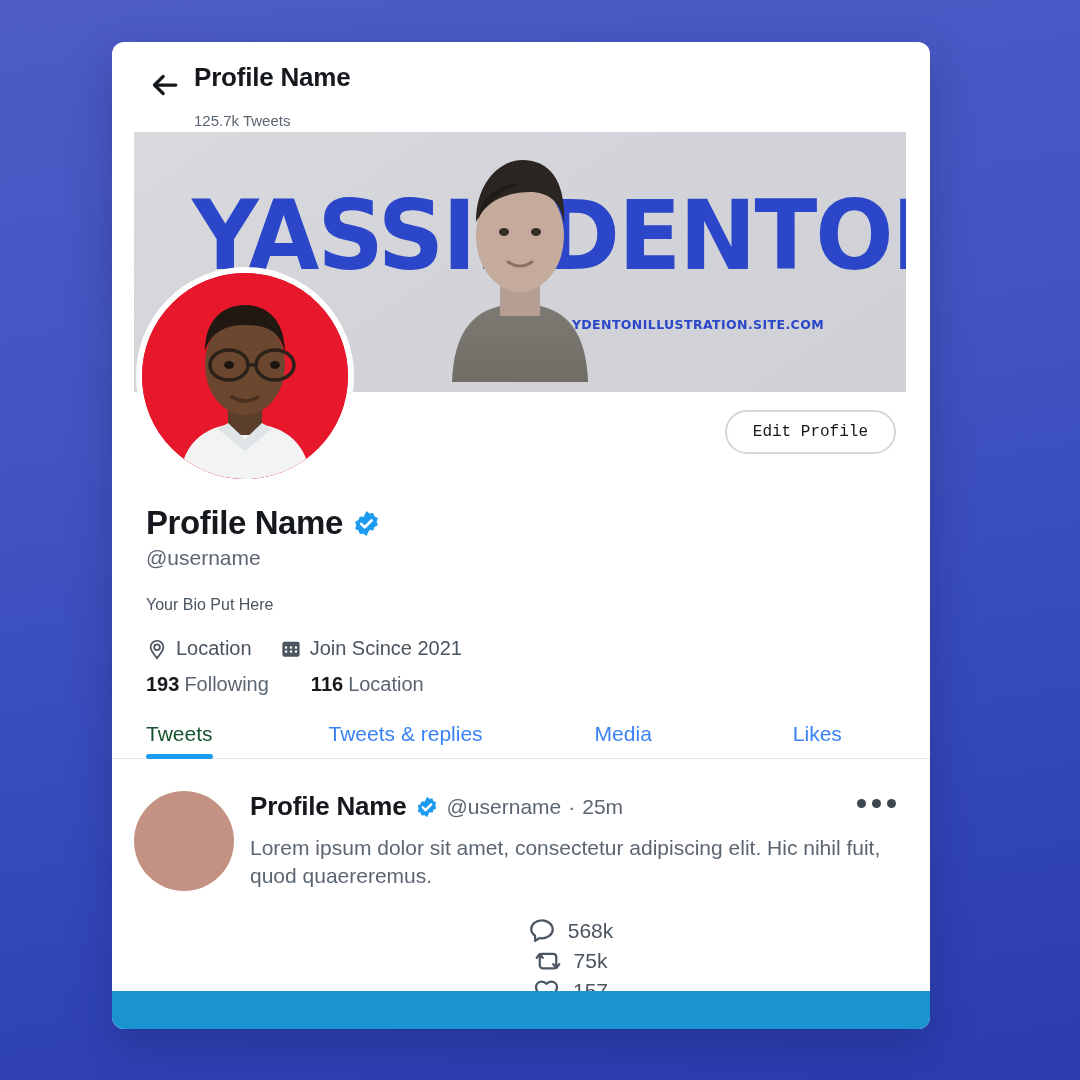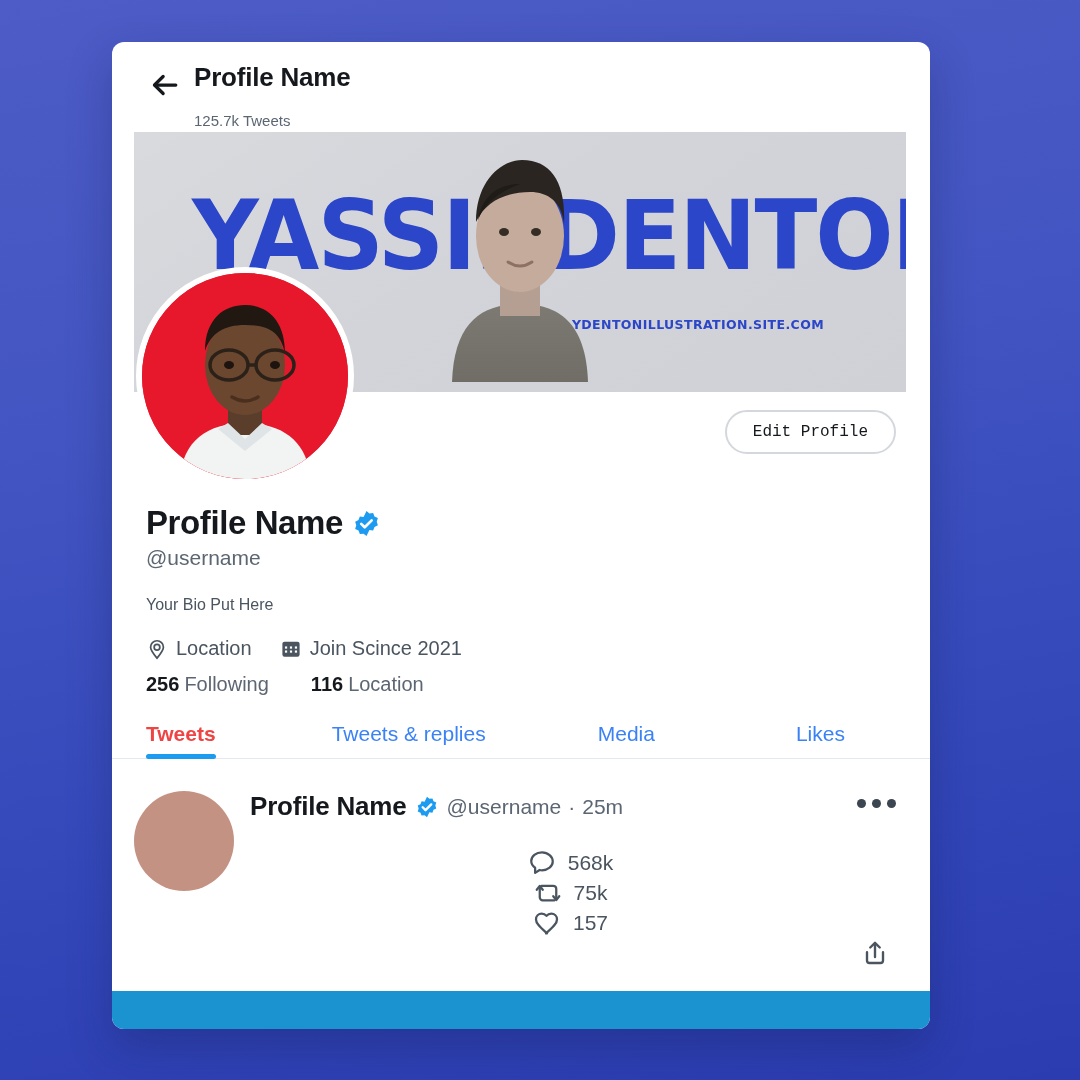--- a/index.html
+++ b/index.html
@@ -177,21 +177,21 @@
     padding: 0 34px;
     border-bottom: 1px solid #e6e9ec;
   }
   .tab {
     font-size: 21px;
     color: #3b82f6;
     padding: 0 0 12px 0;
     cursor: pointer;
     position: relative;
   }
-  .tab.active { color: #ef4444; font-weight: 700; }
+  .tab.active { color: #14532d; font-weight: 400; }
   .tab.active::after {
     content: "";
     position: absolute;
     left: 0; right: 0; bottom: -1px;
     height: 5px;
     border-radius: 3px;
     background: #1d9bf0;
   }
   .tab-gap1 { width: 116px; }
   .tab-gap2 { width: 112px; }
@@ -354,21 +354,21 @@
           <rect x="5.4" y="13.6" width="2.4" height="2.4" fill="#fff"></rect>
           <rect x="10.8" y="13.6" width="2.4" height="2.4" fill="#fff"></rect>
           <rect x="16.2" y="13.6" width="2.4" height="2.4" fill="#fff"></rect>
         </svg>
         <span>Join Scince 2021</span>
       </div>
     </div>
 
     <div class="stats-row">
       <div class="stat">
-        <b>256</b><span>Following</span>
+        <b>193</b><span>Following</span>
       </div>
       <div class="stat">
         <b>116</b><span>Location</span>
       </div>
     </div>
   </div>
 
   <div class="tabs">
     <div class="tab active">Tweets</div>
     <div class="tab-gap1"></div>
@@ -390,20 +390,21 @@
         </svg>
         <span class="tweet-handle">@username</span>
         <span class="tweet-handle" style="margin:0 7px;">·</span>
         <span class="tweet-handle">25m</span>
         <span class="more-icon">
             <i></i>
             <i></i>
             <i></i>
           </span>
       </div>
+      <div class="tweet-text">Lorem ipsum dolor sit amet, consectetur adipiscing elit. Hic nihil fuit, quod quaereremus.</div>
 
       <div class="actions">
         <div class="action">
           <svg width="30" height="30" viewBox="0 0 24 24">
             <path d="M12 3.4c-4.8 0-8.6 3.1-8.6 7 0 2.2 1.2 4.1 3.1 5.4v4.1l3.6-2.3c.6.1 1.2.2 1.9.2 4.8 0 8.6-3.1 8.6-7s-3.8-7.4-8.6-7.4z" fill="none" stroke="#4a5560" stroke-width="1.8" stroke-linejoin="round"></path>
           </svg>
           <span>568k</span>
         </div>
         <div class="a-gap1"></div>
         <div class="action">

